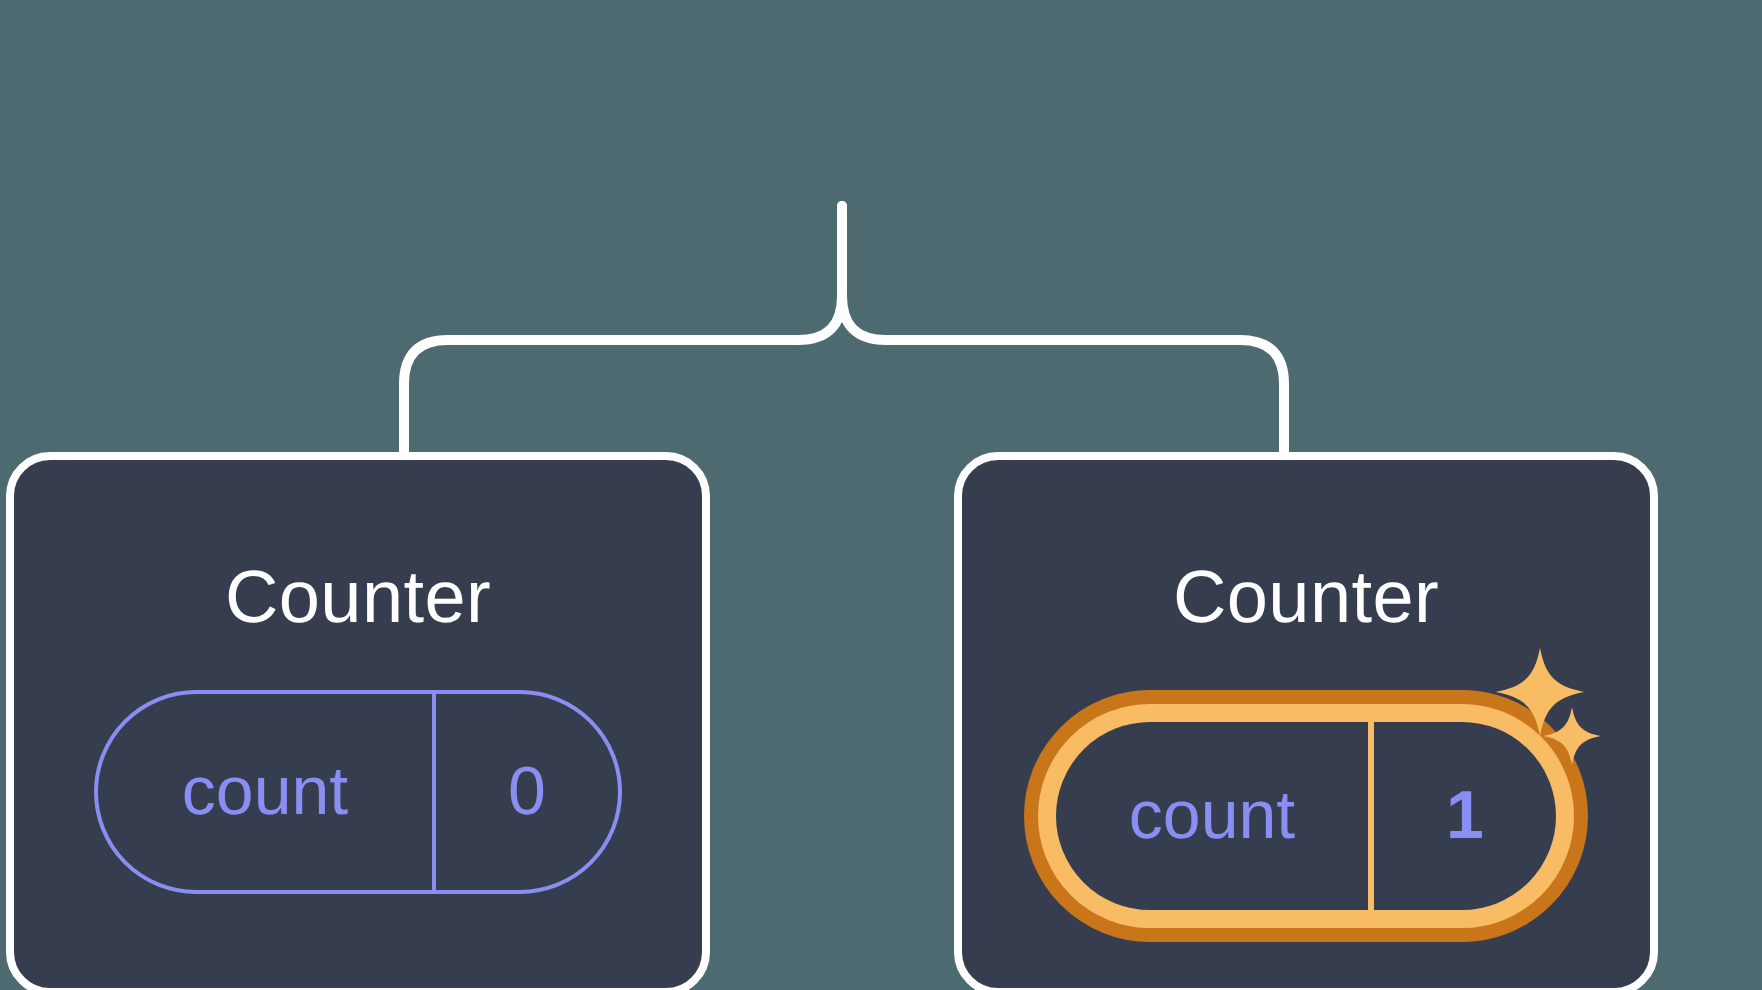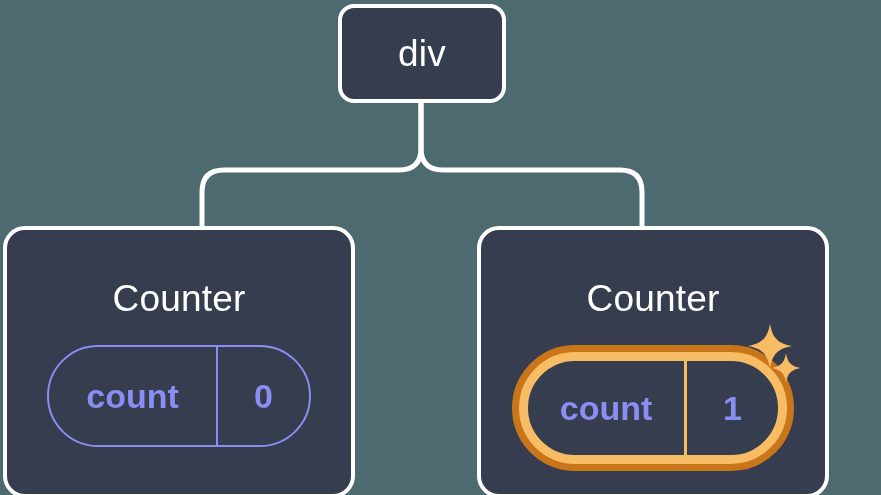--- a/index.html
+++ b/index.html
@@ -84,21 +84,21 @@
   .pill-plain {
     width: 264px;
     border: 2px solid #8a8ef2;
   }
   .pill-key, .pill-val {
     display: flex;
     align-items: center;
     justify-content: center;
     color: #8a8ef2;
     font-size: 34px;
-    font-weight: 700;
+    font-weight: 400;
     box-sizing: border-box;
   }
   .pill-plain .pill-key { width: 167px; }
   .pill-plain .pill-val {
     flex: 1;
     border-left: 2px solid #8a8ef2;
   }
 
   
   .pill-hl {
@@ -147,23 +147,20 @@
 </head>
 <body>
 
 <div id="stage">
 
   <svg class="edges" viewBox="0 0 881 495" xmlns="http://www.w3.org/2000/svg">
     <path d="M421 103 L421 148 Q421 170 399 170 L224 170 Q202 170 202 192 L202 228" fill="none" stroke="#ffffff" stroke-width="5" stroke-linecap="round"></path>
     <path d="M421 103 L421 148 Q421 170 443 170 L620 170 Q642 170 642 192 L642 228" fill="none" stroke="#ffffff" stroke-width="5" stroke-linecap="round"></path>
   </svg>
 
-  <div class="node node-root">
-    <span class="node-title">div</span>
-  </div>
 
   <div class="node node-child node-child-left">
     <span class="node-title">Counter</span>
     <div class="pill-wrap">
       <div class="pill pill-plain">
         <span class="pill-key">count</span>
         <span class="pill-val">0</span>
       </div>
     </div>
   </div>

